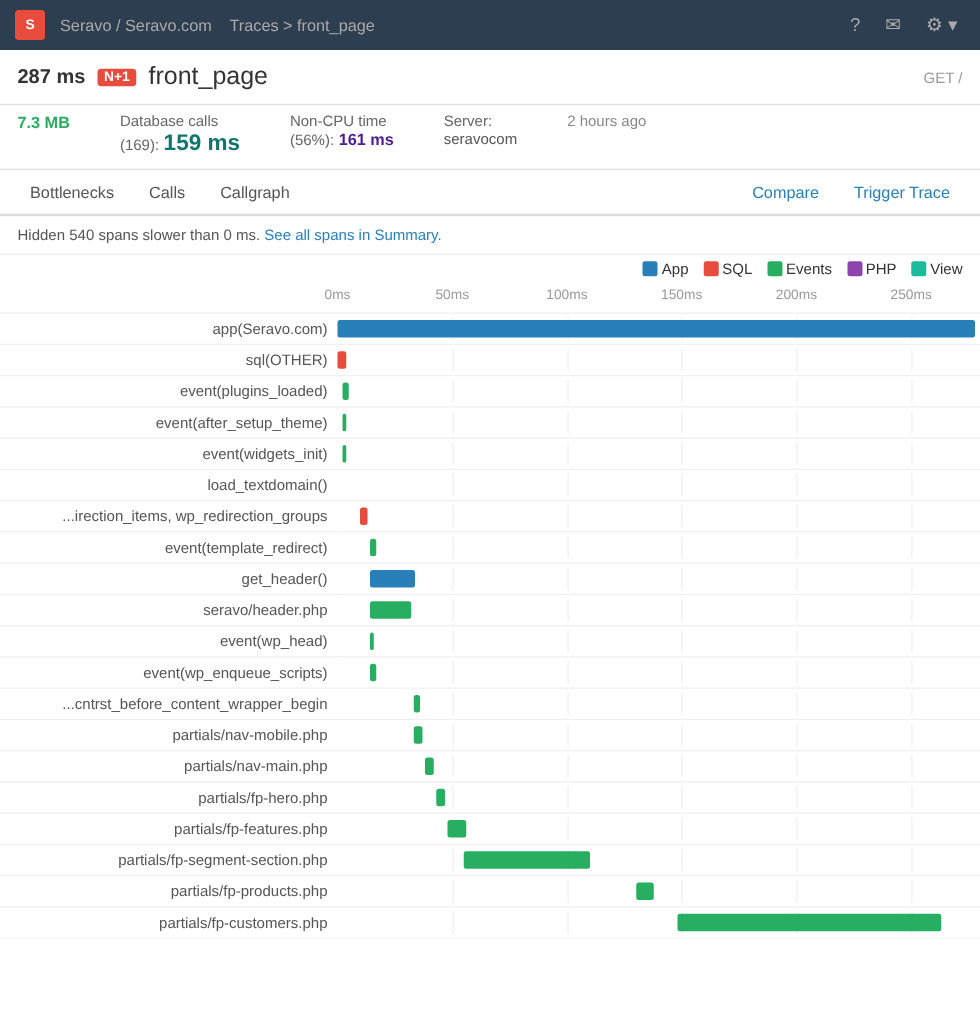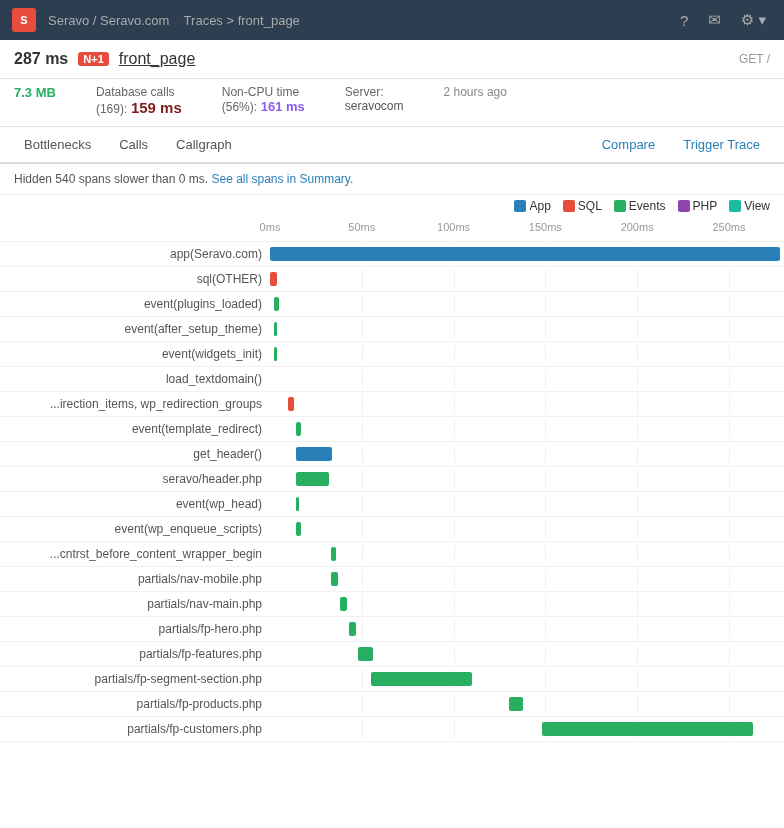--- a/index.html
+++ b/index.html
@@ -46,43 +46,42 @@
     }
     .n1-badge {
       background: #e74c3c;
       color: white;
       font-size: 11px;
       padding: 1px 5px;
       border-radius: 3px;
       font-weight: bold;
     }
     .trace-name {
-      font-size: 16px;
+      font-size: 20px;
       font-weight: 500;
       color: #333;
-      text-decoration: underline;
     }
     .header-right {
       margin-left: auto;
       color: #999;
       font-size: 12px;
     }
 
     
     .stats-row {
       padding: 6px 14px 10px;
       display: flex;
       gap: 40px;
       align-items: flex-start;
       border-bottom: 1px solid #e0e0e0;
     }
     .stat-block {}
     .stat-primary { color: #27ae60; font-weight: bold; font-size: 13px; }
     .stat-label { color: #666; font-size: 12px; }
-    .stat-secondary { color: #7f1d1d; font-weight: bold; font-size: 15px; }
+    .stat-secondary { color: #0f766e; font-weight: bold; font-size: 18px; }
     .stat-server { color: #555; font-size: 12px; }
     .stat-time { color: #888; font-size: 12px; }
 
     
     .tabs {
       display: flex;
       border-bottom: 2px solid #ddd;
       padding: 0 10px;
       gap: 0;
       align-items: flex-end;
@@ -220,21 +219,21 @@
       <div class="stat-label">Database calls</div>
       <div>
         <span style="color:#666;font-size:12px;">(169):</span>
         <span class="stat-secondary">159 ms</span>
       </div>
     </div>
     <div class="stat-block">
       <div class="stat-label">Non-CPU time</div>
       <div>
         <span style="color:#666;font-size:12px;">(56%):</span>
-        <span style="color:#8b5cf6;font-weight:bold;font-size:13px;">161 ms</span>
+        <span style="color:#4c1d95;font-weight:bold;font-size:13px;">161 ms</span>
       </div>
     </div>
     <div class="stat-block">
       <div class="stat-label">Server:</div>
       <div class="stat-server">seravocom</div>
     </div>
     <div class="stat-block">
       <div class="stat-time">2 hours ago</div>
     </div>
   </div>

